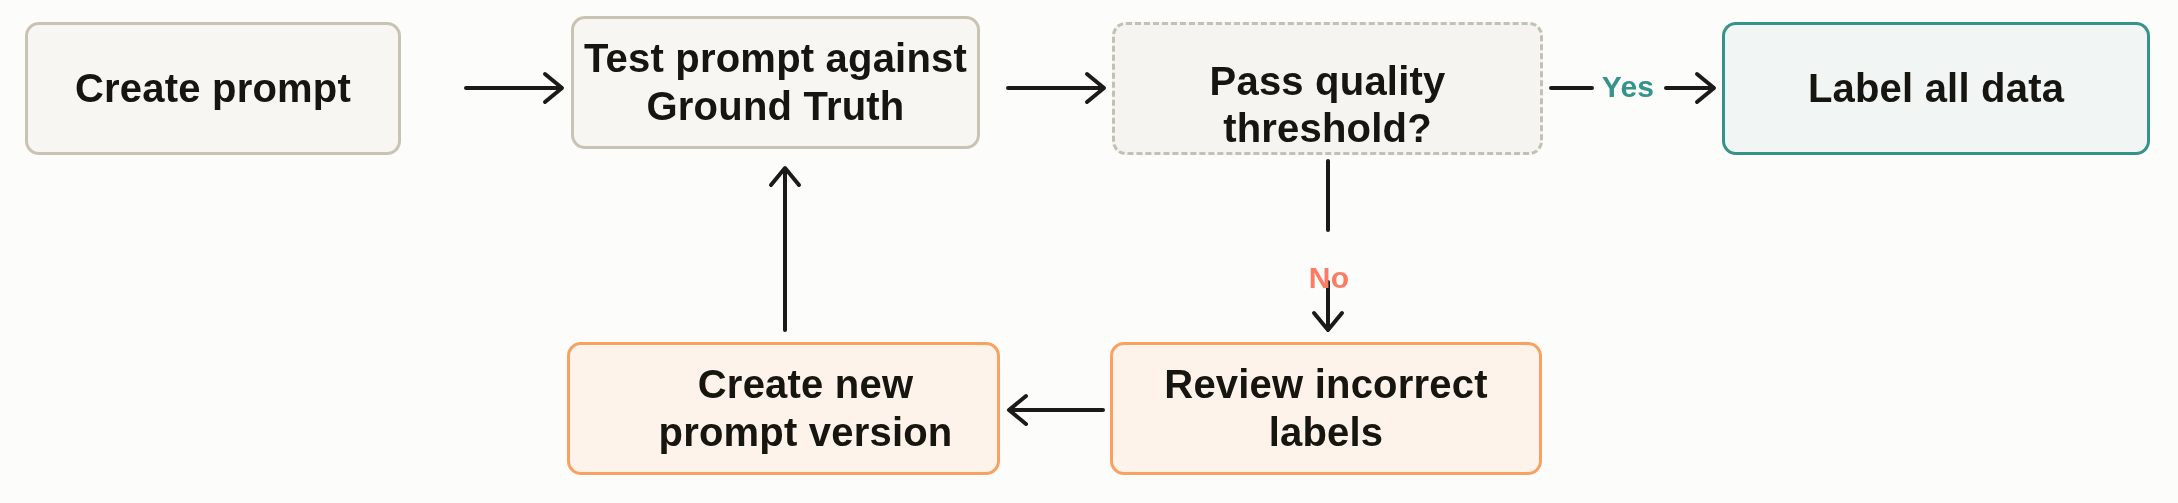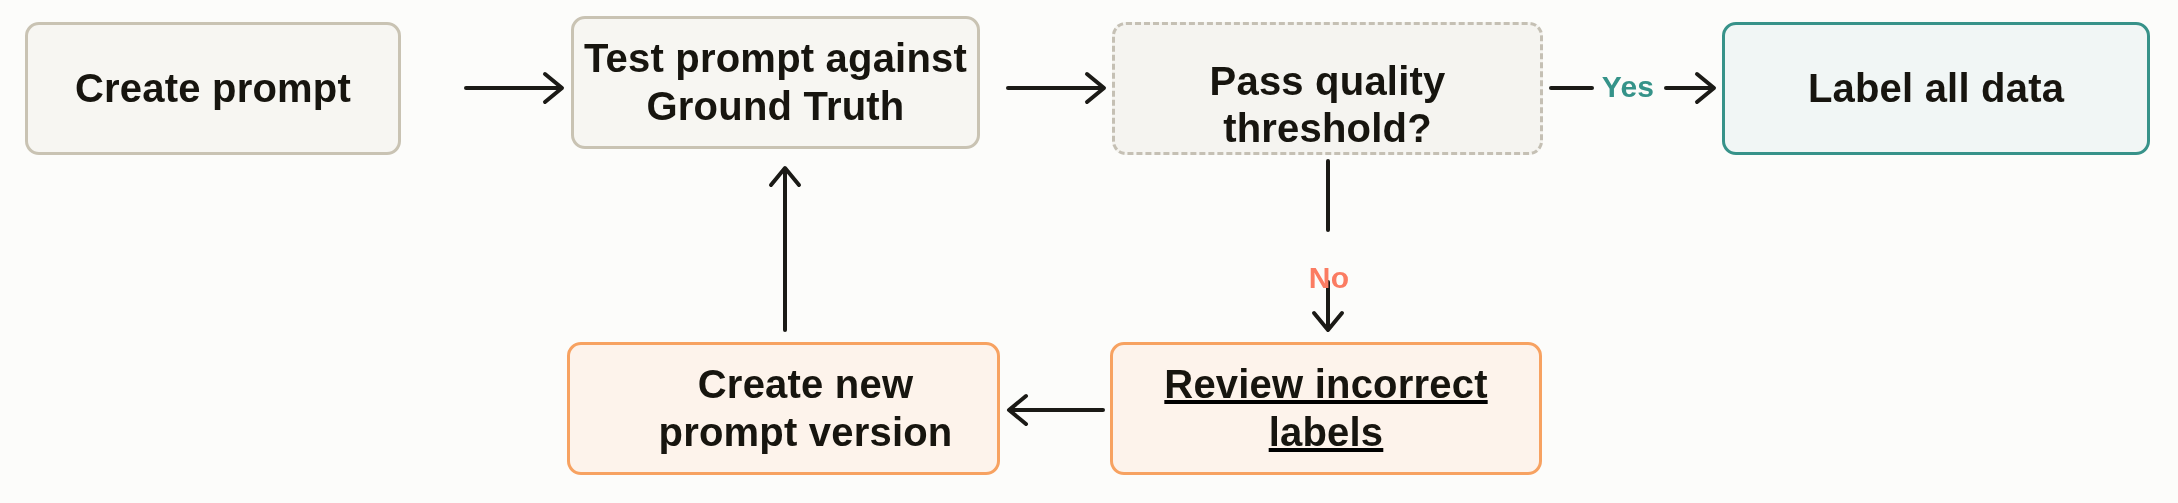--- a/index.html
+++ b/index.html
@@ -72,21 +72,21 @@
     letter-spacing: 0.2px;
   }
   .edge-label.yes { color: var(--yes-text, #359389); }
   .edge-label.no  { color: var(--no-text, #fb7c62); }
 
   
   #node-create-prompt     { left: 25px;   top: 22px;  width: 376px; height: 133px; }
   #node-test-prompt       { left: 571px;  top: 16px;  width: 409px; height: 133px; }
   #node-pass-threshold    { left: 1112px; top: 22px;  width: 431px; height: 133px; }
   #node-label-all-data    { left: 1722px; top: 22px;  width: 428px; height: 133px; }
-  #node-review-incorrect  { left: 1110px; top: 342px; width: 432px; height: 133px; text-decoration: underline; }
+  #node-review-incorrect  { left: 1110px; top: 342px; width: 432px; height: 133px; }
   #node-create-new-version{ left: 567px;  top: 342px; width: 433px; height: 133px; padding-left: 44px; }
 
   #edge-label-yes { left: 1628px; top: 87px; }
   #edge-label-no  { left: 1329px; top: 242px; margin-top: 36px; }
 </style>
 </head>
 <body>
 
 <div class="canvas">
 

